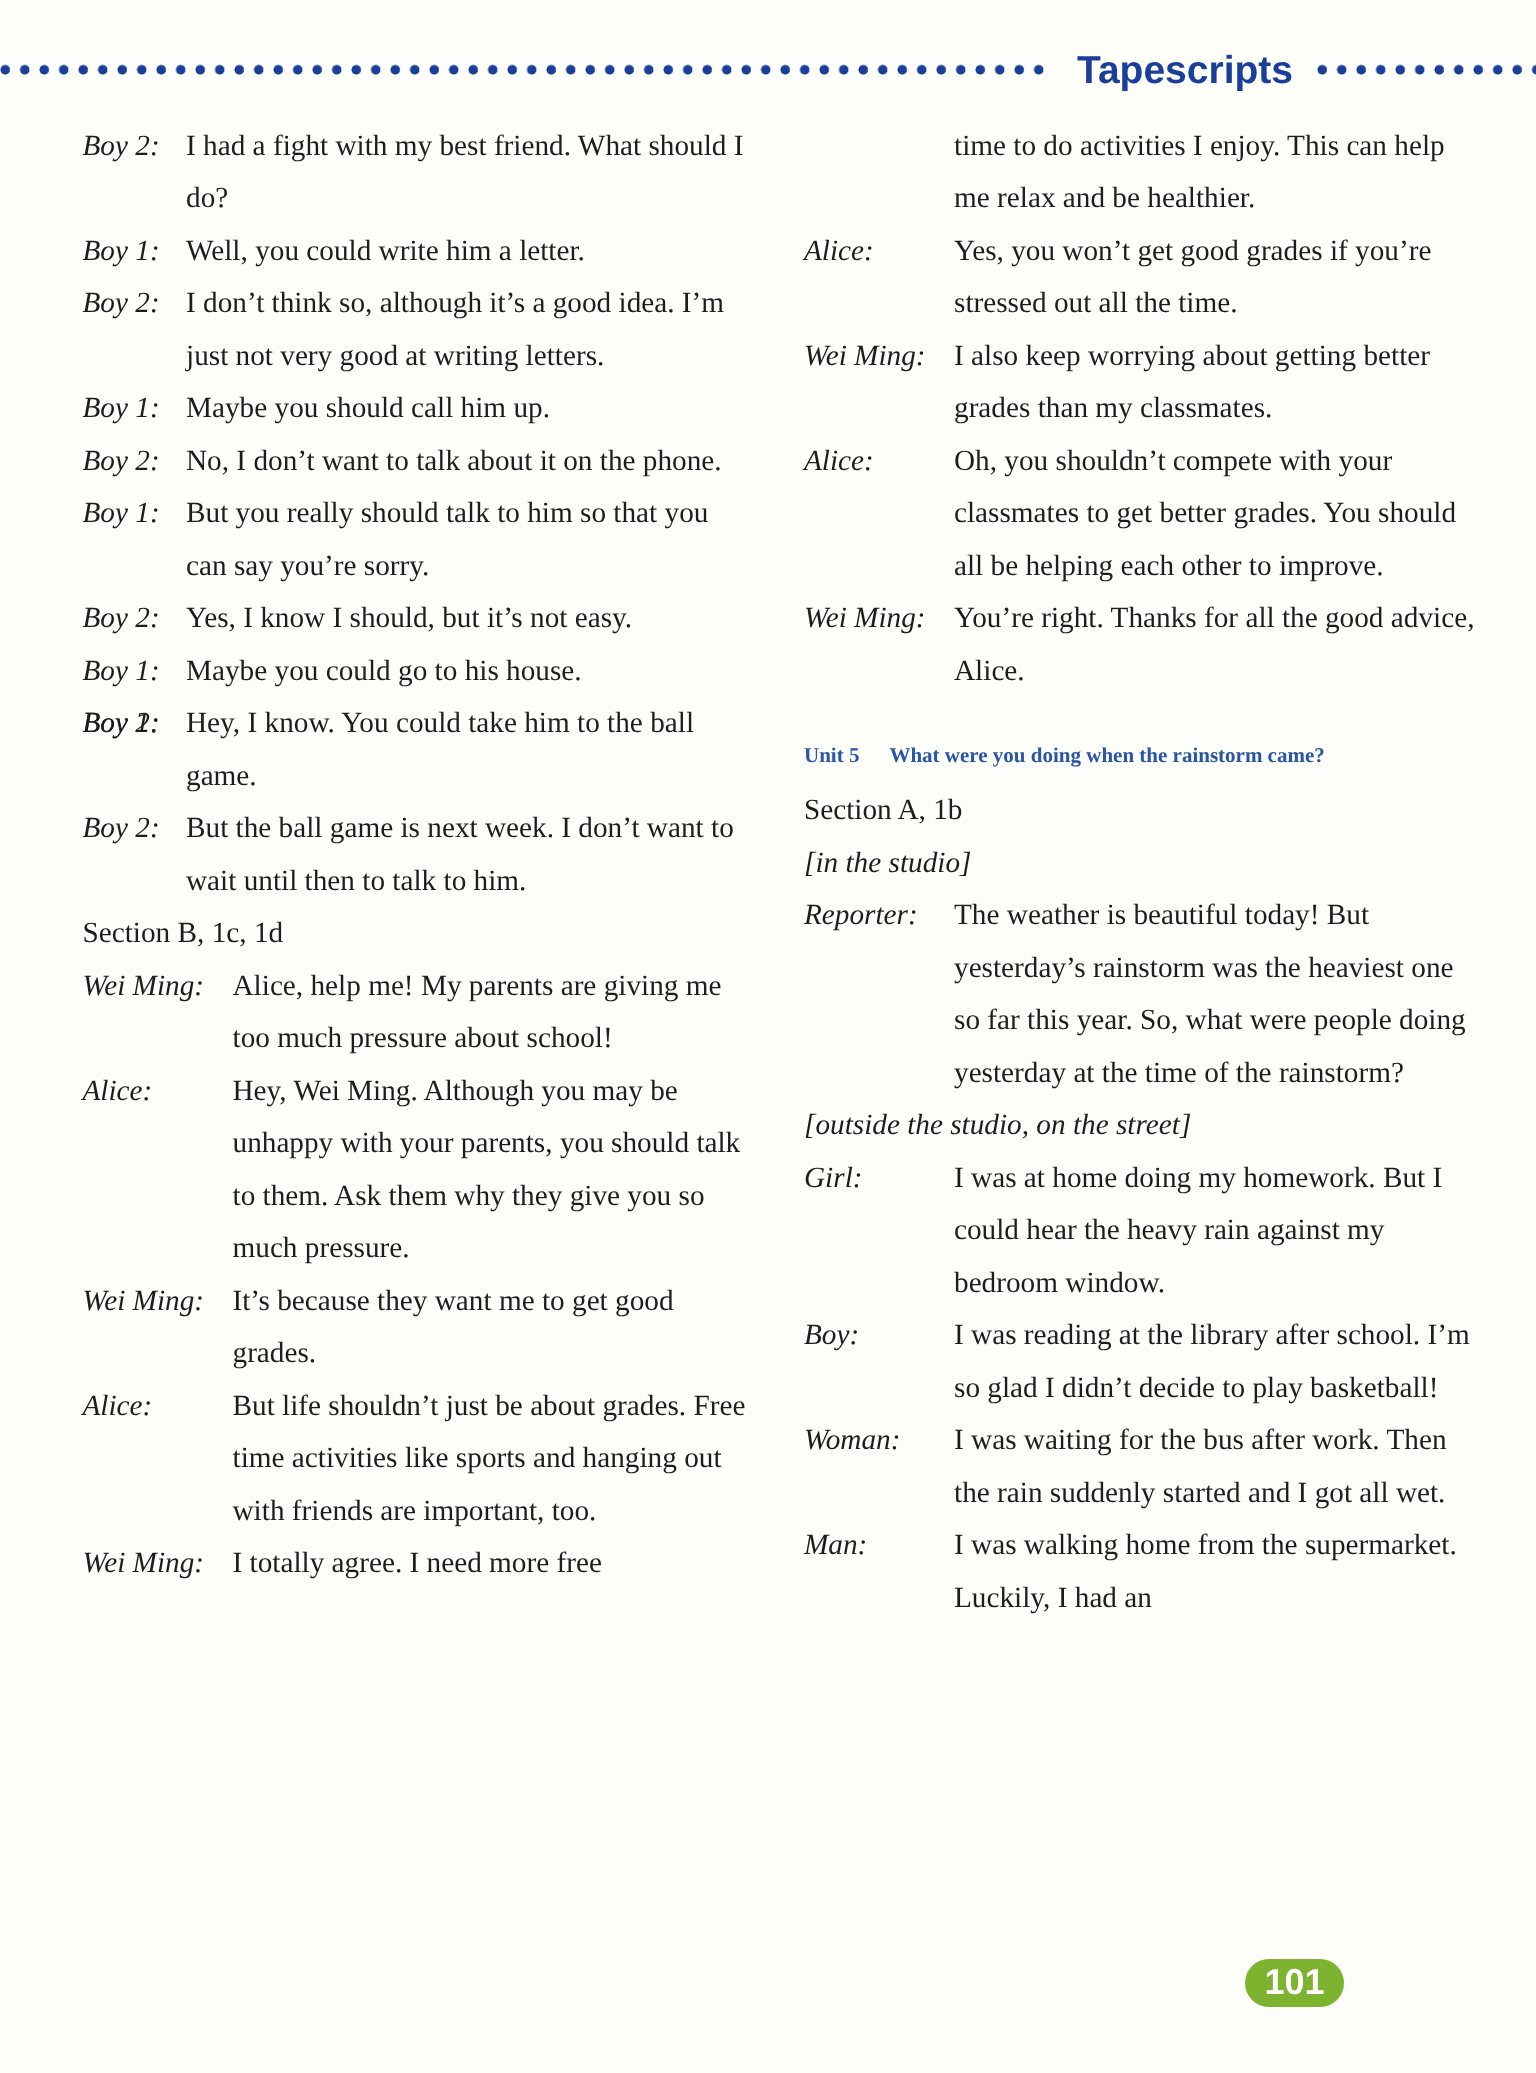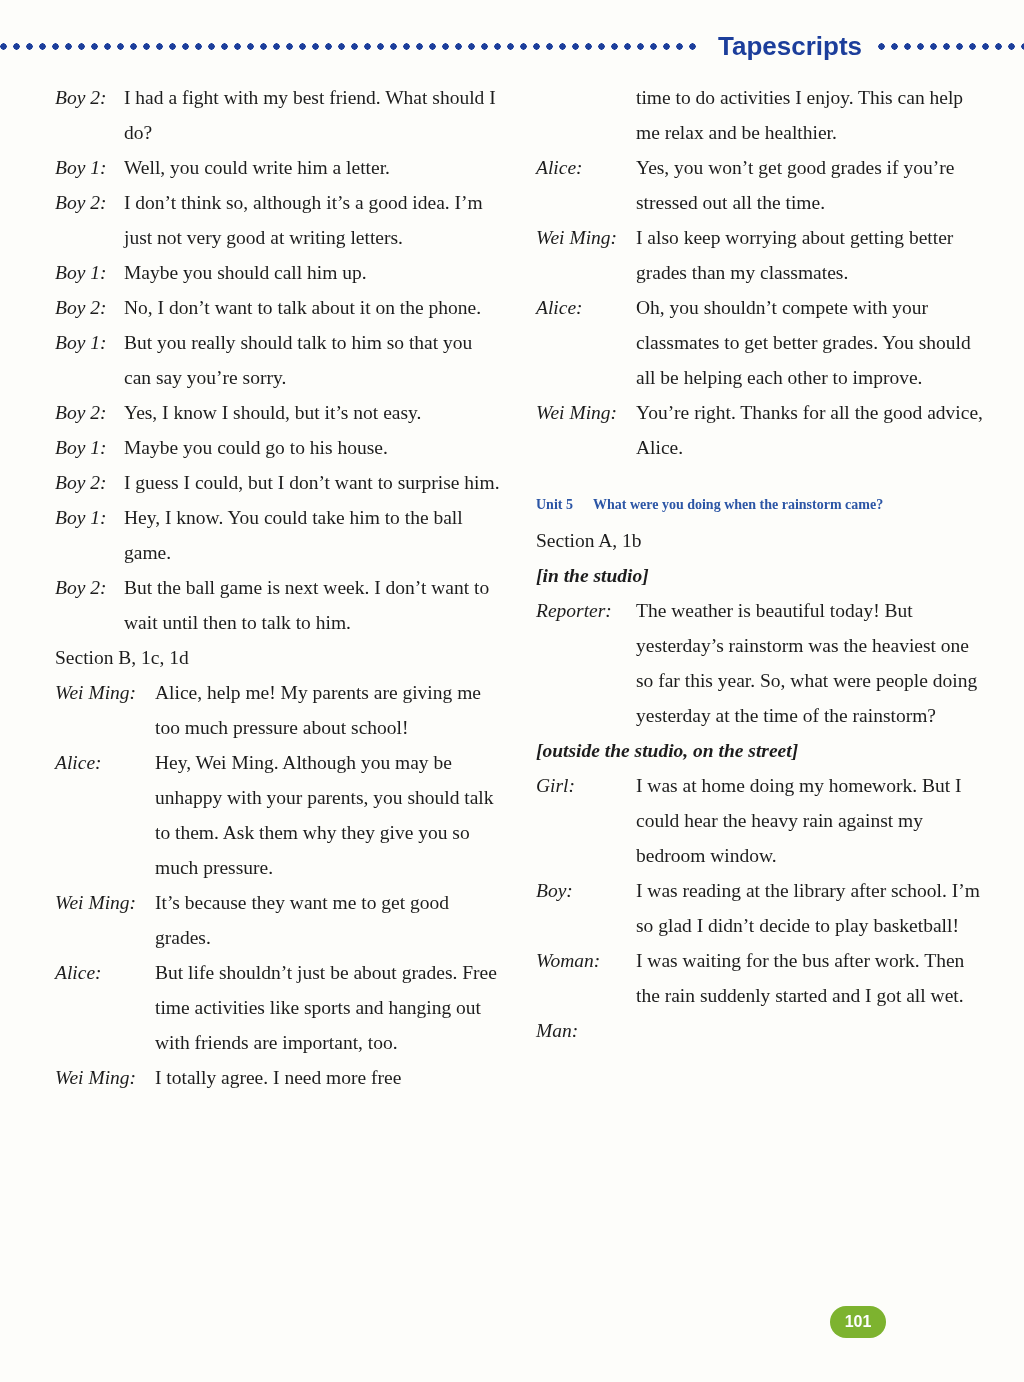--- a/index.html
+++ b/index.html
@@ -67,21 +67,20 @@
     left: 0;
     top: 0;
     font-style: italic;
     white-space: nowrap;
   }
   .section-heading {
     font-weight: normal;
   }
   .stage-direction {
     font-style: italic;
-    font-weight: bold;
   }
   .unit-heading {
     color: var(--unit-blue, #2b55a5);
     font-weight: bold;
     font-size: 14px;
     line-height: 36px;
     margin-top: 22px;
   }
   .unit-label {
     margin-right: 20px;
@@ -90,21 +89,21 @@
   .page-num {
     position: absolute;
     left: 830px;
     top: 1306px;
     min-width: 30px;
     text-align: center;
     background: var(--badge-green, #7db32f);
     color: #ffffff;
     font-family: "Liberation Sans", sans-serif;
     font-weight: bold;
-    font-size: 16px;
+    font-size: 24px;
     line-height: 30px;
     padding: 1px 13px;
     border-radius: 17px;
   }
 </style>
 </head>
 <body>
 
 <div class="page">
   <div class="header">
@@ -115,21 +114,21 @@
   <div class="content">
     <div class="col" id="col-left">
         <div class="dialogue narrow"><span class="speaker">Boy 2:</span><span class="dialogue-text">I had a fight with my best friend. What should I do?</span></div>
         <div class="dialogue narrow"><span class="speaker">Boy 1:</span><span class="dialogue-text">Well, you could write him a letter.</span></div>
         <div class="dialogue narrow"><span class="speaker">Boy 2:</span><span class="dialogue-text">I don’t think so, although it’s a good idea. I’m just not very good at writing letters.</span></div>
         <div class="dialogue narrow"><span class="speaker">Boy 1:</span><span class="dialogue-text">Maybe you should call him up.</span></div>
         <div class="dialogue narrow"><span class="speaker">Boy 2:</span><span class="dialogue-text">No, I don’t want to talk about it on the phone.</span></div>
         <div class="dialogue narrow"><span class="speaker">Boy 1:</span><span class="dialogue-text">But you really should talk to him so that you can say you’re sorry.</span></div>
         <div class="dialogue narrow"><span class="speaker">Boy 2:</span><span class="dialogue-text">Yes, I know I should, but it’s not easy.</span></div>
         <div class="dialogue narrow"><span class="speaker">Boy 1:</span><span class="dialogue-text">Maybe you could go to his house.</span></div>
-        <div class="dialogue narrow"><span class="speaker">Boy 2:</span><span class="dialogue-text">I guess I could, but I don’t want to surprise him.</span></div>
+        <div class="dialogue narrow"><span class="speaker">Boy 2:</span></div>
         <div class="dialogue narrow"><span class="speaker">Boy 1:</span><span class="dialogue-text">Hey, I know. You could take him to the ball game.</span></div>
         <div class="dialogue narrow"><span class="speaker">Boy 2:</span><span class="dialogue-text">But the ball game is next week. I don’t want to wait until then to talk to him.</span></div>
         <div class="section-heading">Section B, 1c, 1d</div>
         <div class="dialogue"><span class="speaker">Wei Ming:</span><span class="dialogue-text">Alice, help me! My parents are giving me too much pressure about school!</span></div>
         <div class="dialogue"><span class="speaker">Alice:</span><span class="dialogue-text">Hey, Wei Ming. Although you may be unhappy with your parents, you should talk to them. Ask them why they give you so much pressure.</span></div>
         <div class="dialogue"><span class="speaker">Wei Ming:</span><span class="dialogue-text">It’s because they want me to get good grades.</span></div>
         <div class="dialogue"><span class="speaker">Alice:</span><span class="dialogue-text">But life shouldn’t just be about grades. Free time activities like sports and hanging out with friends are important, too.</span></div>
         <div class="dialogue"><span class="speaker">Wei Ming:</span><span class="dialogue-text">I totally agree. I need more free</span></div>
       </div>
     <div class="col" id="col-right">
@@ -139,17 +138,17 @@
         <div class="dialogue"><span class="speaker">Alice:</span><span class="dialogue-text">Oh, you shouldn’t compete with your classmates to get better grades. You should all be helping each other to improve.</span></div>
         <div class="dialogue"><span class="speaker">Wei Ming:</span><span class="dialogue-text">You’re right. Thanks for all the good advice, Alice.</span></div>
         <div class="unit-heading"><span class="unit-label">Unit 5</span><span class="unit-title">What were you doing when the rainstorm came?</span></div>
         <div class="section-heading">Section A, 1b</div>
         <div class="stage-direction">[in the studio]</div>
         <div class="dialogue"><span class="speaker">Reporter:</span><span class="dialogue-text">The weather is beautiful today! But yesterday’s rainstorm was the heaviest one so far this year. So, what were people doing yesterday at the time of the rainstorm?</span></div>
         <div class="stage-direction">[outside the studio, on the street]</div>
         <div class="dialogue"><span class="speaker">Girl:</span><span class="dialogue-text">I was at home doing my homework. But I could hear the heavy rain against my bedroom window.</span></div>
         <div class="dialogue"><span class="speaker">Boy:</span><span class="dialogue-text">I was reading at the library after school. I’m so glad I didn’t decide to play basketball!</span></div>
         <div class="dialogue"><span class="speaker">Woman:</span><span class="dialogue-text">I was waiting for the bus after work. Then the rain suddenly started and I got all wet.</span></div>
-        <div class="dialogue"><span class="speaker">Man:</span></div>
+        <div class="dialogue"><span class="speaker">Man:</span><span class="dialogue-text">I was walking home from the supermarket. Luckily, I had an</span></div>
       </div>
   </div>
   <div class="page-num">101</div>
 </div>
 
 </body></html>

